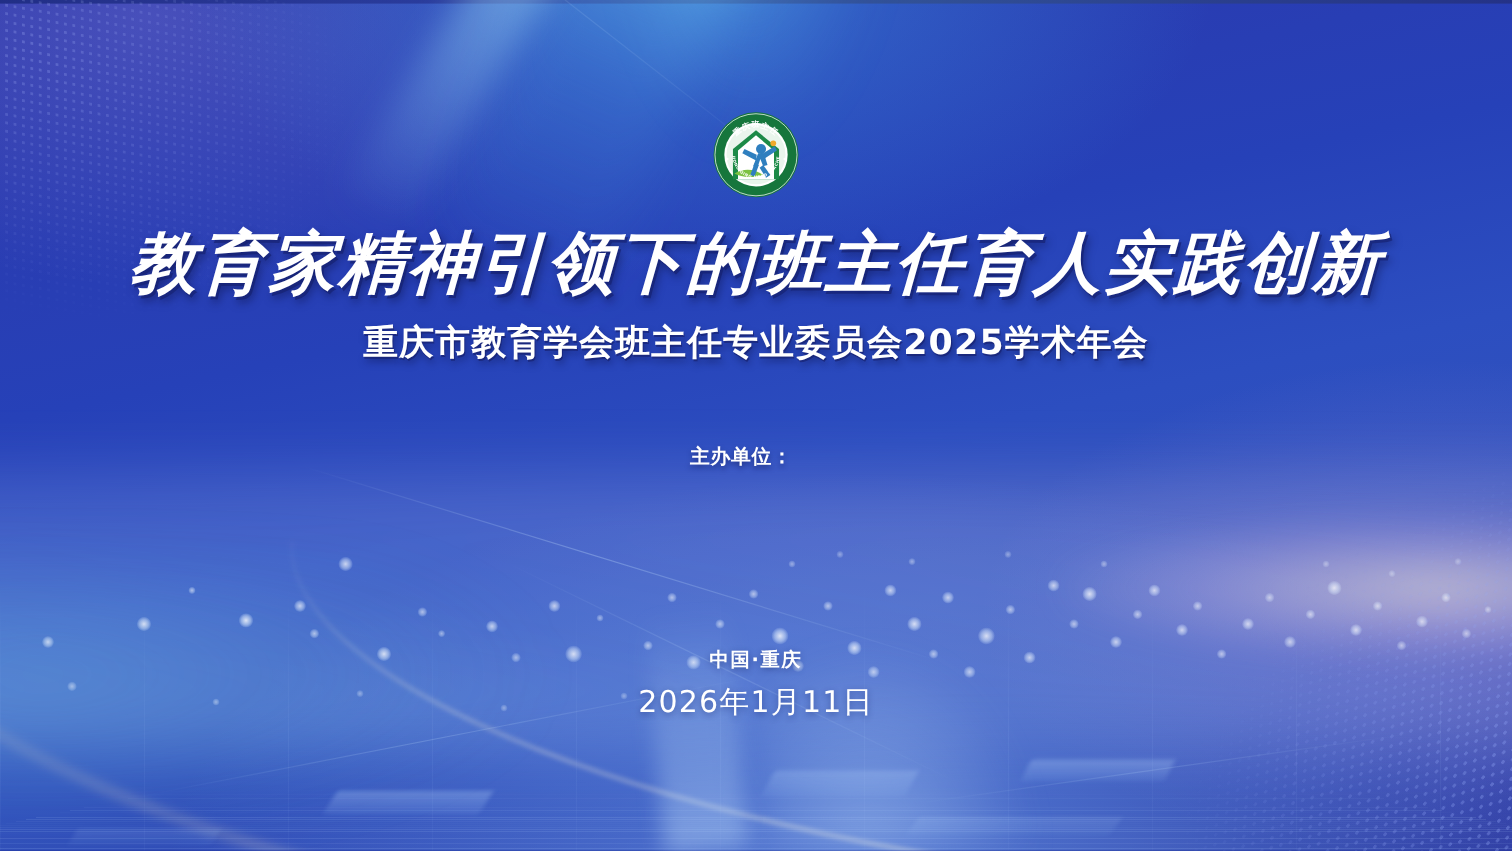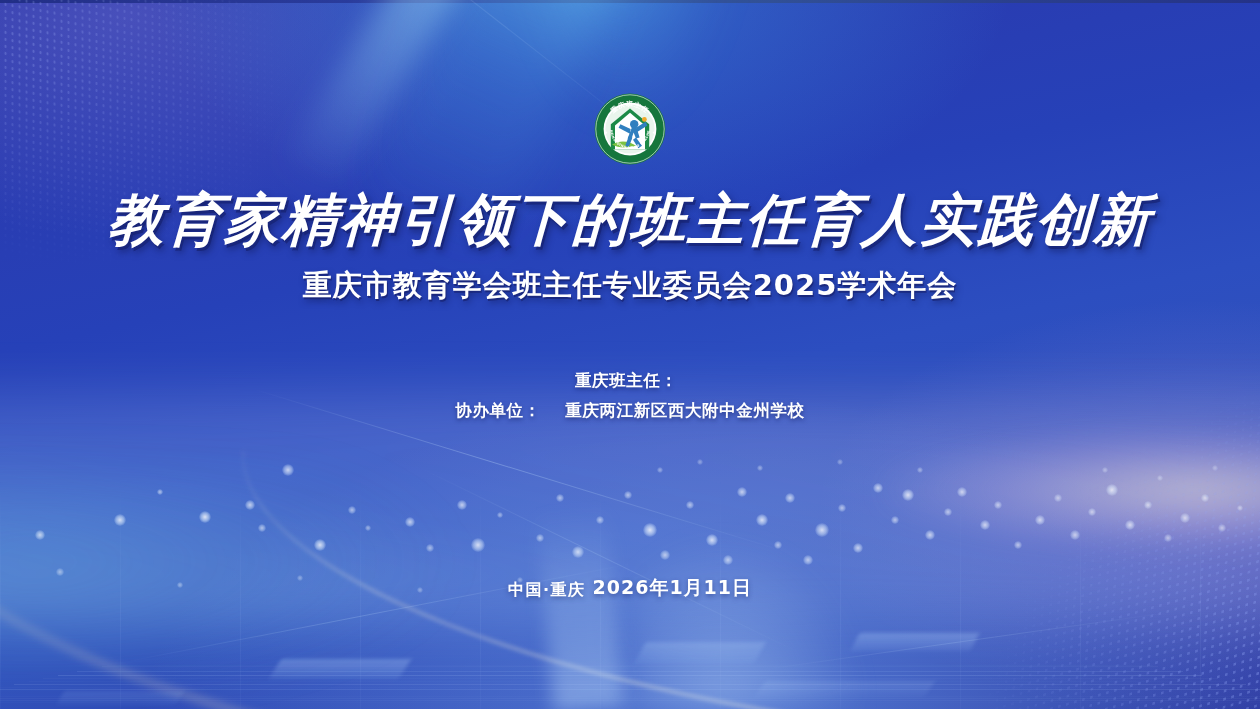--- a/index.html
+++ b/index.html
@@ -261,27 +261,27 @@
     font-family:"DejaVu Sans", sans-serif;
     text-shadow:0 2px 4px rgba(16,26,88,0.55);
   }
   .org-row { display:flex; justify-content:center; white-space:nowrap; }
   .org-label { min-width:110px; text-align:left; }
   .org-value { }
 
   
   .footer {
     margin-top:auto; margin-bottom:108px;
-    display:flex; align-items:flex-end; gap:7px;
+    display:flex; flex-direction:column; align-items:center; gap:7px;
     color:#ffffff;
     font-family:"DejaVu Sans", sans-serif;
     text-shadow:0 2px 5px rgba(20,34,100,0.45);
   }
   .place { font-size:16px; font-weight:700; letter-spacing:1.5px; }
-  .date  { font-size:19px; font-weight:700; letter-spacing:1px; }
+  .date  { font-size:25px; font-weight:400; letter-spacing:1px; }
 </style>
 </head>
 <body>
 
 <div id="stage">
 
   <div class="top-hairline"></div>
 
   <div class="halftone ht-tl"></div>
   <div class="beam-top3"></div>
@@ -427,25 +427,21 @@
         <circle cx="20" cy="66" r="2" fill="#ffffff"></circle>
         <circle cx="100" cy="66" r="2" fill="#ffffff"></circle>
       </svg>
     </div>
 
     <h1 class="main-title">教育家精神引领下的班主任育人实践创新</h1>
     <h2 class="sub-title">重庆市教育学会班主任专业委员会2025学术年会</h2>
 
     <div class="orgs">
       <div class="org-row">
-        <span class="org-label">重庆班主任：</span>
-      </div>
-      <div class="org-row">
-        <span class="org-label">协办单位：</span>
-        <span class="org-value">重庆两江新区西大附中金州学校</span>
+        <span class="org-label">主办单位：</span>
       </div>
     </div>
 
     <div class="footer">
       <div class="place">中国·重庆</div>
       <div class="date">2026年1月11日</div>
     </div>
 
   </div>
 </div>

